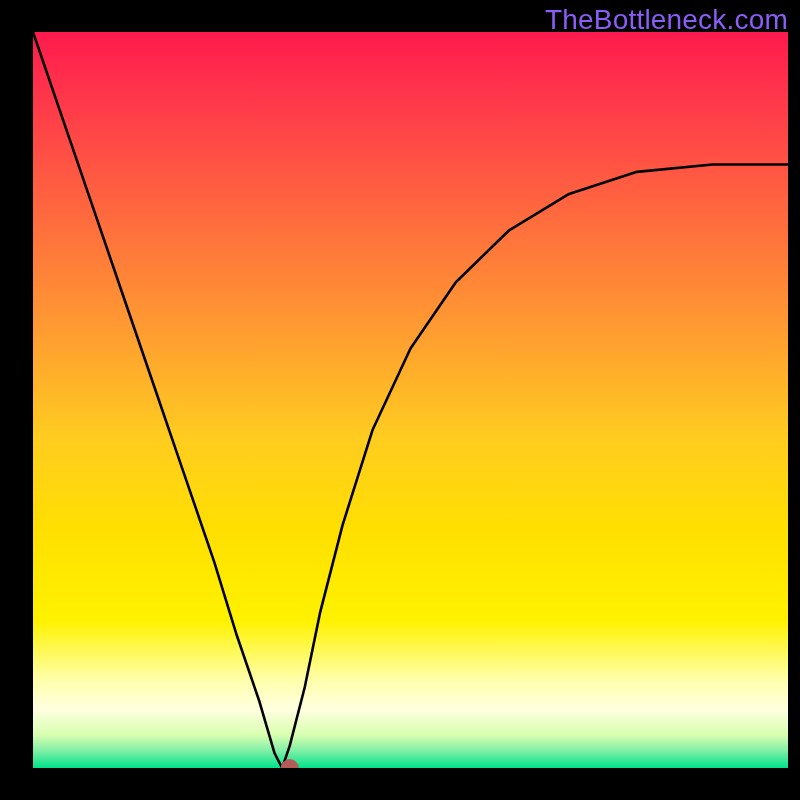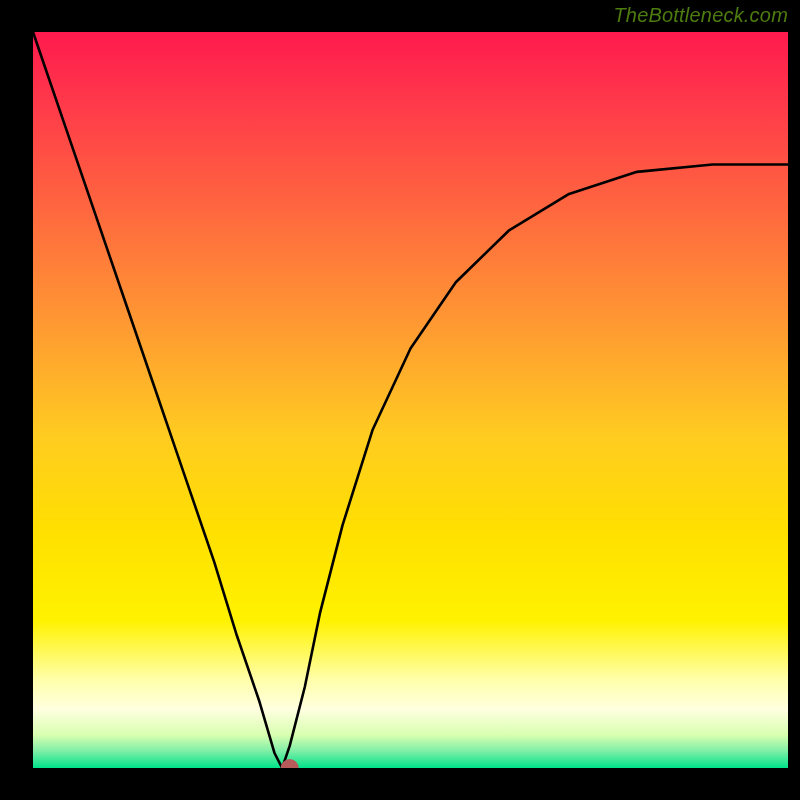--- a/index.html
+++ b/index.html
@@ -13,27 +13,26 @@
   }
   .stage {
     position: relative;
     width: 800px;
     height: 800px;
   }
   .watermark {
     position: absolute;
     top: 4px;
     right: 12px;
-    color: #4d7c0f;
-    font-size: 20px;
+    color: #8b5cf6;
+    font-size: 28px;
     font-family: Arial, sans-serif;
     letter-spacing: 0.2px;
     z-index: 20;
     user-select: none;
-    font-style: italic;
   }
   svg.plot {
     position: absolute;
     left: 0;
     top: 0;
     width: 800px;
     height: 800px;
     z-index: 1;
   }
   .frame-border {

